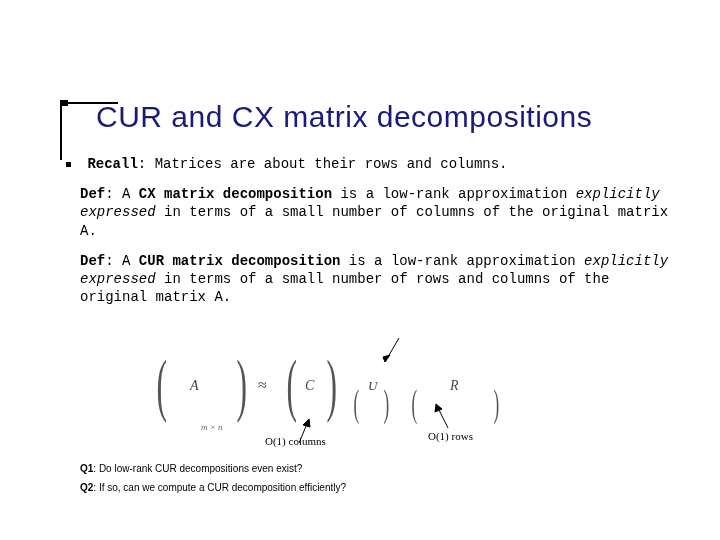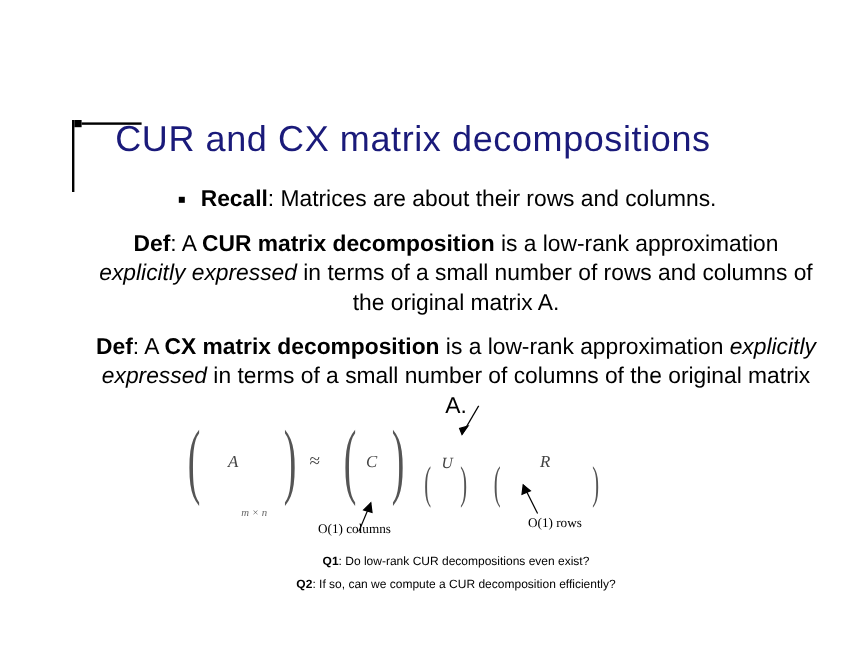--- a/index.html
+++ b/index.html
@@ -10,21 +10,20 @@
     background: #ffffff;
     font-family: "Comic Sans MS", "Comic Sans", cursive, sans-serif;
     color: #000;
     overflow: hidden;
   }
   .slide {
     position: relative;
     width: 720px;
     height: 540px;
     box-sizing: border-box;
-    text-align: center;
   }
   .title {
     position: absolute;
     left: 96px;
     top: 100px;
     font-size: 30px;
     color: #1a1a7a;
     font-family: "Comic Sans MS", cursive, sans-serif;
     letter-spacing: 0.5px;
   }
@@ -55,22 +54,23 @@
     top: 100px;
     width: 2px;
     height: 60px;
     background: #000;
   }
   .body {
     position: absolute;
     left: 80px;
     right: 40px;
     top: 155px;
-    font-size: 19px;
+    font-size: 14px;
     line-height: 1.3;
+    font-family: Liberation Mono, monospace;
   }
   .para {
     margin-bottom: 12px;
   }
   .mini-bullet {
     display: inline-block;
     width: 5px; height: 5px;
     background: #000;
     vertical-align: middle;
     margin-right: 8px;
@@ -143,25 +143,25 @@
   <div class="title">CUR and CX matrix decompositions</div>
 
   <div class="body">
 
     <div class="para">
       <span class="mini-bullet"></span>
       <b class="term">Recall</b><span>: Matrices are about their rows and columns.</span>
     </div>
 
     <div class="para">
+      <b class="term">Def</b><span>: A </span><b class="term">CX matrix decomposition</b><span> is a low-rank approximation </span><i class="em">explicitly expressed</i><span> in terms of a small number of columns of the original matrix A.</span>
+    </div>
+
+    <div class="para">
       <b class="term">Def</b><span>: A </span><b class="term">CUR matrix decomposition</b><span> is a low-rank approximation </span><i class="em">explicitly expressed</i><span> in terms of a small number of rows and columns of the original matrix A.</span>
-    </div>
-
-    <div class="para">
-      <b class="term">Def</b><span>: A </span><b class="term">CX matrix decomposition</b><span> is a low-rank approximation </span><i class="em">explicitly expressed</i><span> in terms of a small number of columns of the original matrix A.</span>
     </div>
 
   </div>
 
   <div class="diagram">
 
     <div class="paren" style="left:0px; top:0px;">(</div>
     <div class="mlabel" style="left:40px; top:28px;">A</div>
     <div class="paren" style="left:80px; top:0px;">)</div>
     <div class="sub" style="left:15px; top:72px;margin-left:36px;">m × n</div>
@@ -184,21 +184,21 @@
       <line x1="18" y1="0" x2="4" y2="24" stroke="#000" stroke-width="1"></line>
       <polygon points="4,24 9,17 2,19"></polygon>
     </svg>
 
     <div class="anno" style="left:115px; top:85px;">O(1) columns</div>
     <svg class="arrow" style="left:145px; top:65px;" width="20" height="30">
       <line x1="4" y1="28" x2="14" y2="4" stroke="#000" stroke-width="1"></line>
       <polygon points="14,4 8,10 15,12"></polygon>
     </svg>
 
-    <div class="anno" style="left:290px; top:80px;">O(1) rows</div>
+    <div class="anno" style="left:278px; top:80px;">O(1) rows</div>
     <svg class="arrow" style="left:280px; top:50px;" width="24" height="32">
       <line x1="18" y1="28" x2="6" y2="4" stroke="#000" stroke-width="1"></line>
       <polygon points="6,4 5,12 12,9"></polygon>
     </svg>
   </div>
 
   <div class="questions">
     <div class="para">
       <b class="term">Q1</b><span>: Do low-rank CUR decompositions even exist?</span>
     </div>

